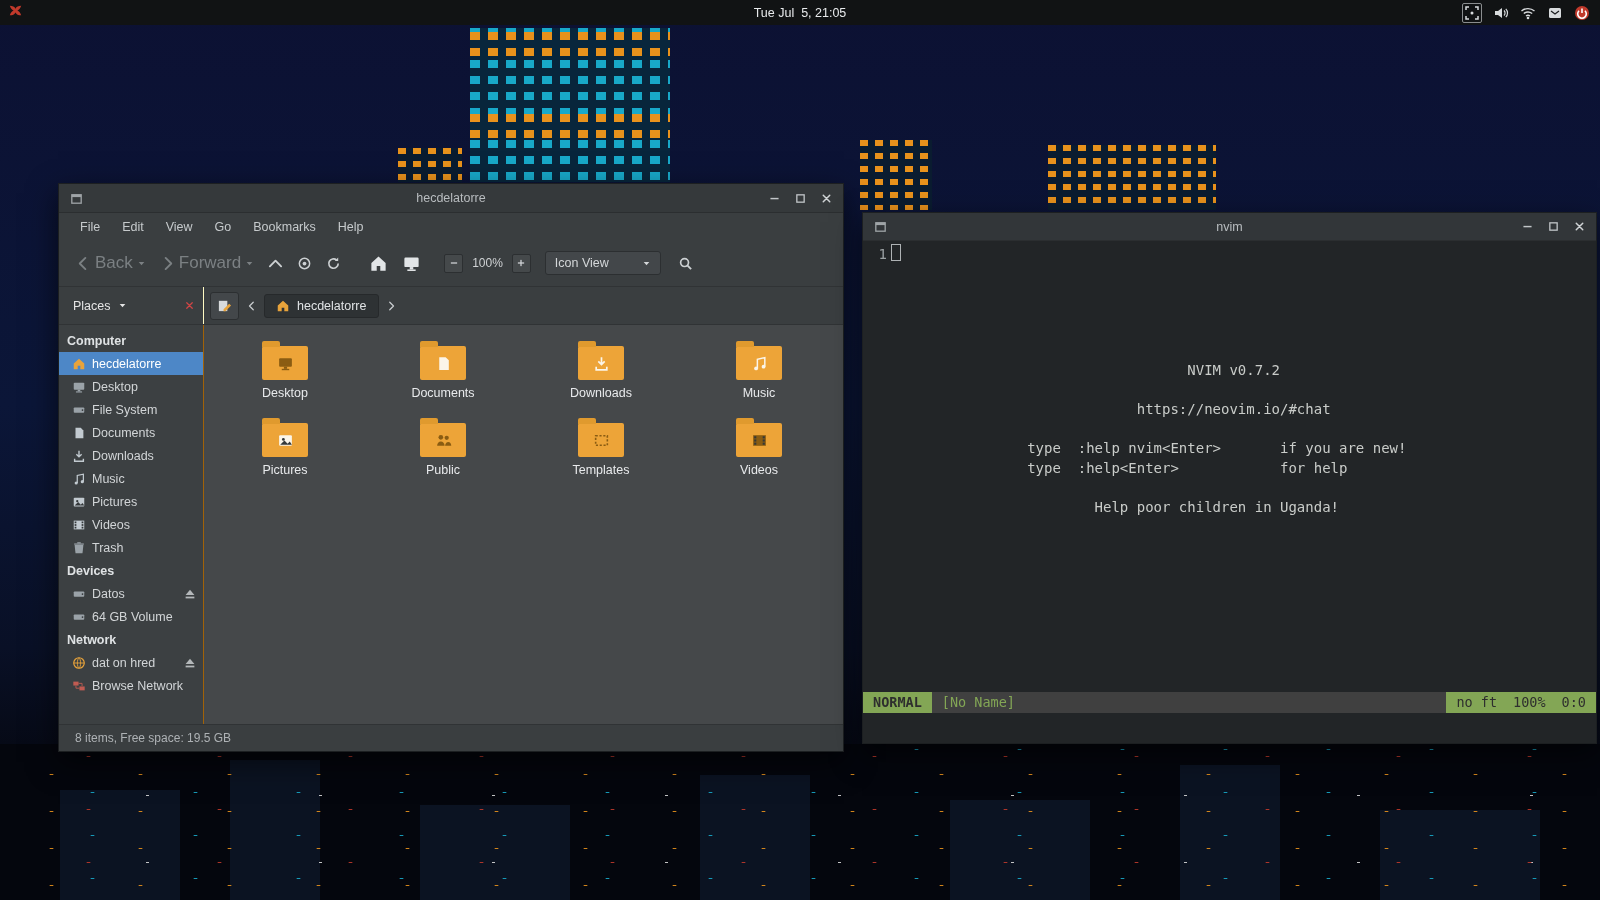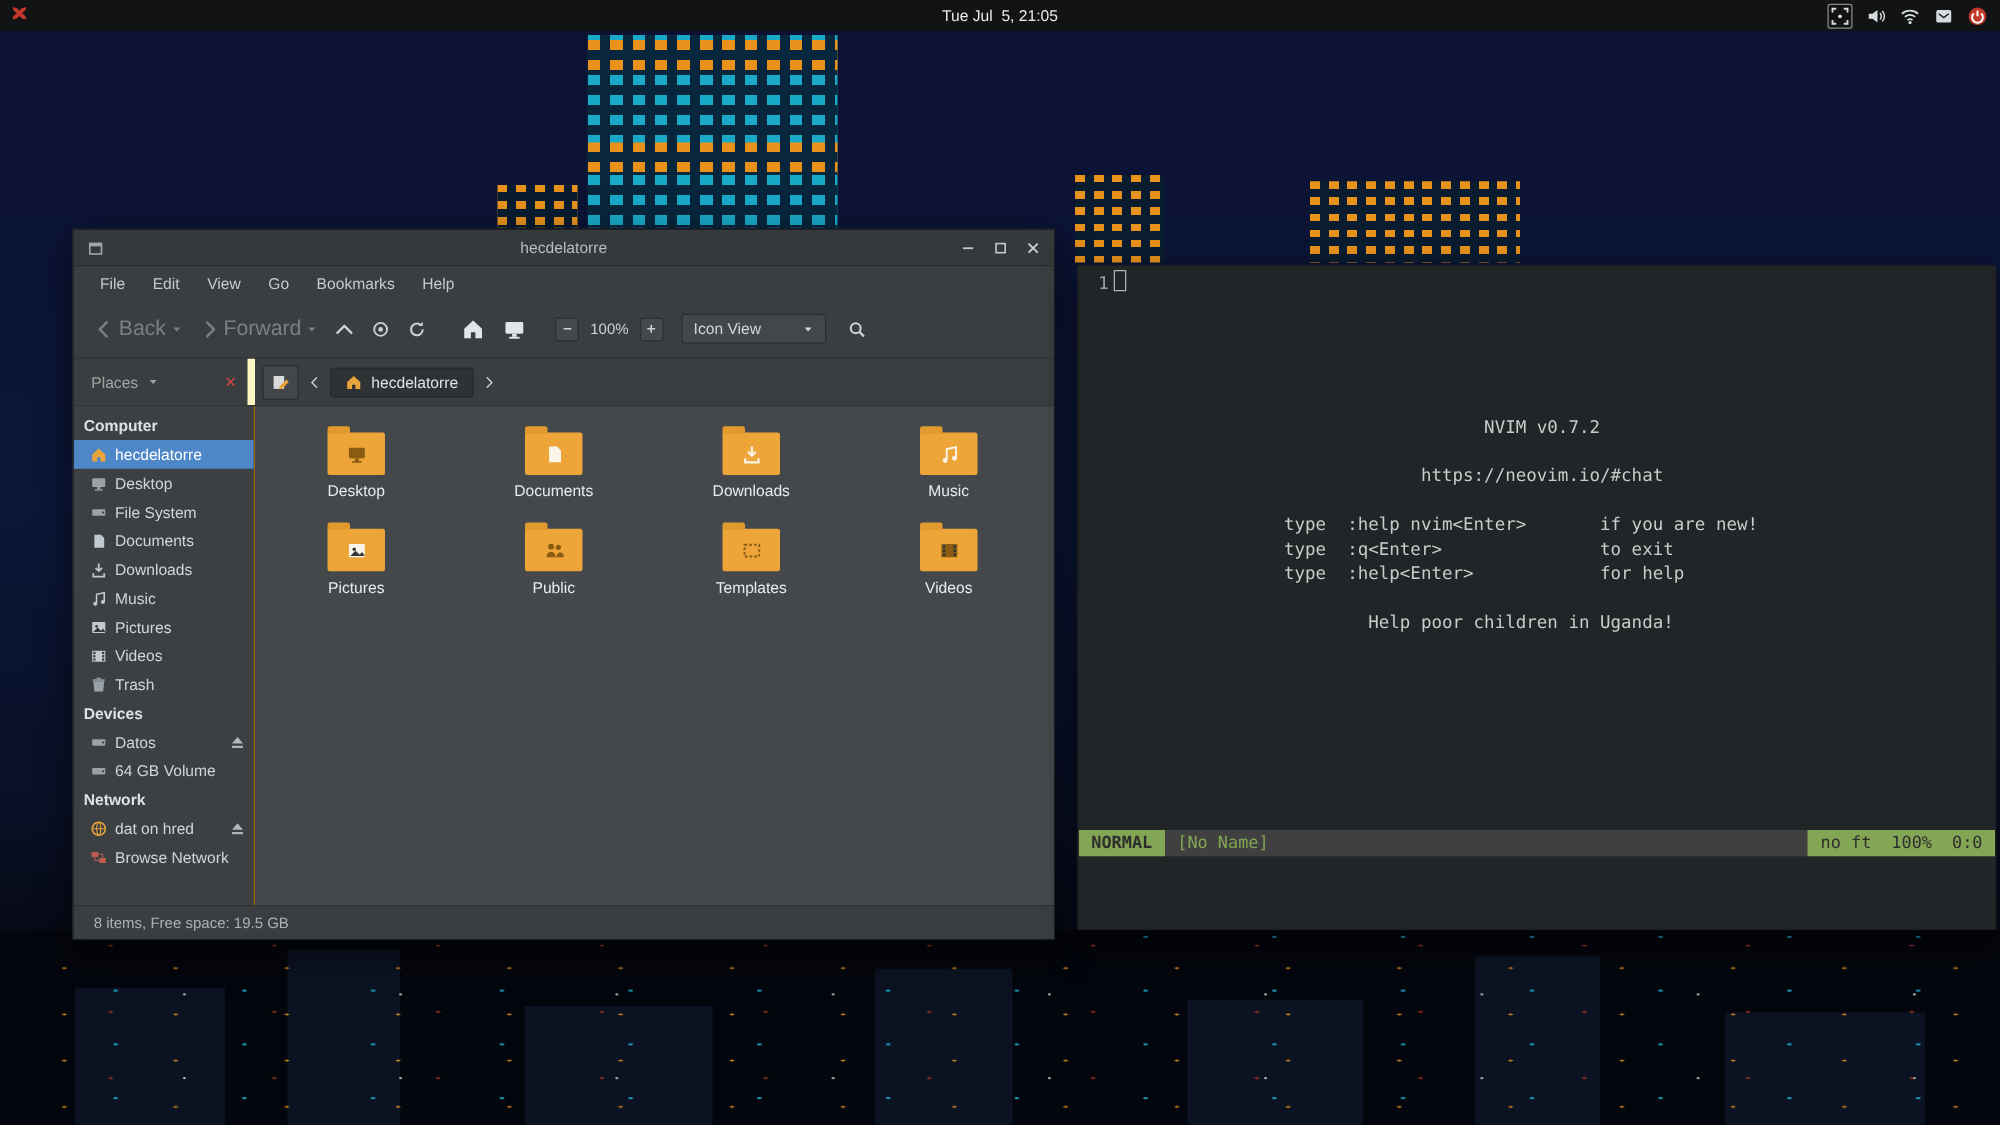--- a/index.html
+++ b/index.html
@@ -69,21 +69,21 @@
     display:flex;align-items:center;justify-content:center;color:#d2d5d7;margin:0 2px;}
   .zbtn svg{width:10px;height:10px;}
   .zoom-label{font-size:12px;color:#cfd2d4;margin:0 7px;}
   .combo{display:flex;align-items:center;background:#43474a;border:1px solid #2c2f31;border-radius:3px;
     padding:4px 9px;font-size:12.5px;color:#d4d7d9;margin:0 10px 0 12px;min-width:96px;}
   .combo .caret{margin-left:auto;}
   .combo .caret svg{width:9px;height:9px;}
 
   .locbar{height:37px;display:flex;align-items:stretch;background:#3a3e40;border-bottom:1px solid #303335;}
   .places-head{width:145px;flex:0 0 145px;display:flex;align-items:center;gap:7px;padding:0 8px 0 14px;
-    border-right:6px solid #fef9c3;font-size:12.5px;color:#a3a3a3;box-sizing:border-box;}
+    border-right:1px solid #fef9c3;font-size:12.5px;color:#e5e5e5;box-sizing:border-box;}
   .places-head .caret svg{width:9px;height:9px;}
   .places-close{margin-left:auto;color:var(--closered,#d04545);}
   .places-close svg{width:11px;height:11px;}
   .path-area{display:flex;align-items:center;gap:3px;padding:0 6px;flex:1;}
   .path-toggle{width:27px;height:26px;background:#43474a;border:1px solid #2c2f31;border-radius:3px;
     display:flex;align-items:center;justify-content:center;}
   .path-nav{width:19px;height:26px;display:flex;align-items:center;justify-content:center;color:#c8ccce;}
   .path-nav svg{width:10px;height:10px;}
   .crumb{display:flex;align-items:center;gap:7px;background:#2e3234;border:1px solid #26292b;border-radius:3px;
     padding:4px 11px;color:#e0e3e5;font-size:12.5px;}
@@ -625,34 +625,59 @@
               </span>
             </span>
             <span class="flabel">Videos</span>
           </div>
         </div>
     </div>
     <div class="statusbar">8 items, Free space: 19.5 GB</div>
   </div>
 
   <div class="window nvim">
+    <div class="titlebar">
+      <span class="icon title-ic">
+          <svg viewBox="0 0 16 16">
+            <rect x="3" y="4" width="10" height="9" fill="none" stroke="currentColor" stroke-width="1.4"></rect>
+            <rect x="3" y="4" width="10" height="2.5" fill="currentColor"></rect>
+          </svg>
+        </span>
+      <span class="title">nvim</span>
+      <span class="win-controls">
+        <span class="icon wbtn">
+            <svg viewBox="0 0 16 16">
+              <rect x="3" y="7.2" width="10" height="1.8" fill="currentColor"></rect>
+            </svg>
+          </span>
+        <span class="icon wbtn">
+            <svg viewBox="0 0 16 16">
+              <rect x="3.5" y="3.5" width="9" height="9" fill="none" stroke="currentColor" stroke-width="1.6"></rect>
+            </svg>
+          </span>
+        <span class="icon wbtn close">
+            <svg viewBox="0 0 16 16">
+              <path d="M4 4l8 8M12 4l-8 8" stroke="currentColor" stroke-width="1.8" stroke-linecap="round"></path>
+            </svg>
+          </span>
+      </span>
+    </div>
     <div class="term">
       <div class="trow"><span class="lnr">1</span><span class="cursor"></span></div>
       <div id="term-lines">
           <div class="trow"></div>
           <div class="trow"></div>
           <div class="trow"></div>
           <div class="trow"></div>
           <div class="trow"></div>
           <div class="trow">                                      NVIM v0.7.2</div>
           <div class="trow"></div>
           <div class="trow">                                https://neovim.io/#chat</div>
           <div class="trow"></div>
           <div class="trow">                   type  :help nvim&lt;Enter&gt;       if you are new!</div>
-          <div class="trow">                   type  :q&lt;Enter&gt;               to exit</div>
           <div class="trow">                   type  :help&lt;Enter&gt;            for help</div>
           <div class="trow"></div>
           <div class="trow">                           Help poor children in Uganda!</div>
         </div>
       <div class="statusline">
         <span class="mode">NORMAL</span>
         <span class="fname">[No Name]</span>
         <span class="spacer"></span>
         <span class="sl-right">
           <span>no ft</span>

